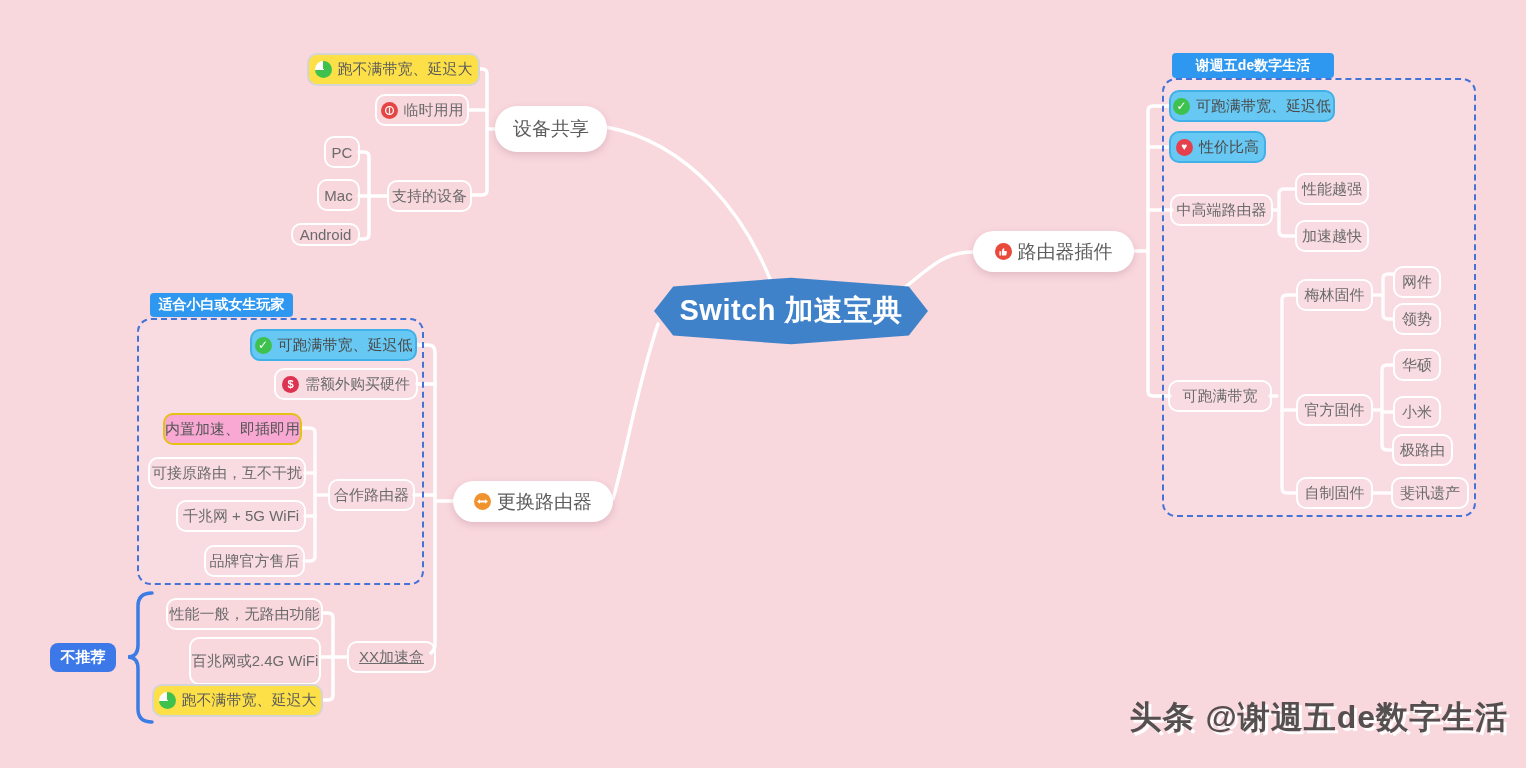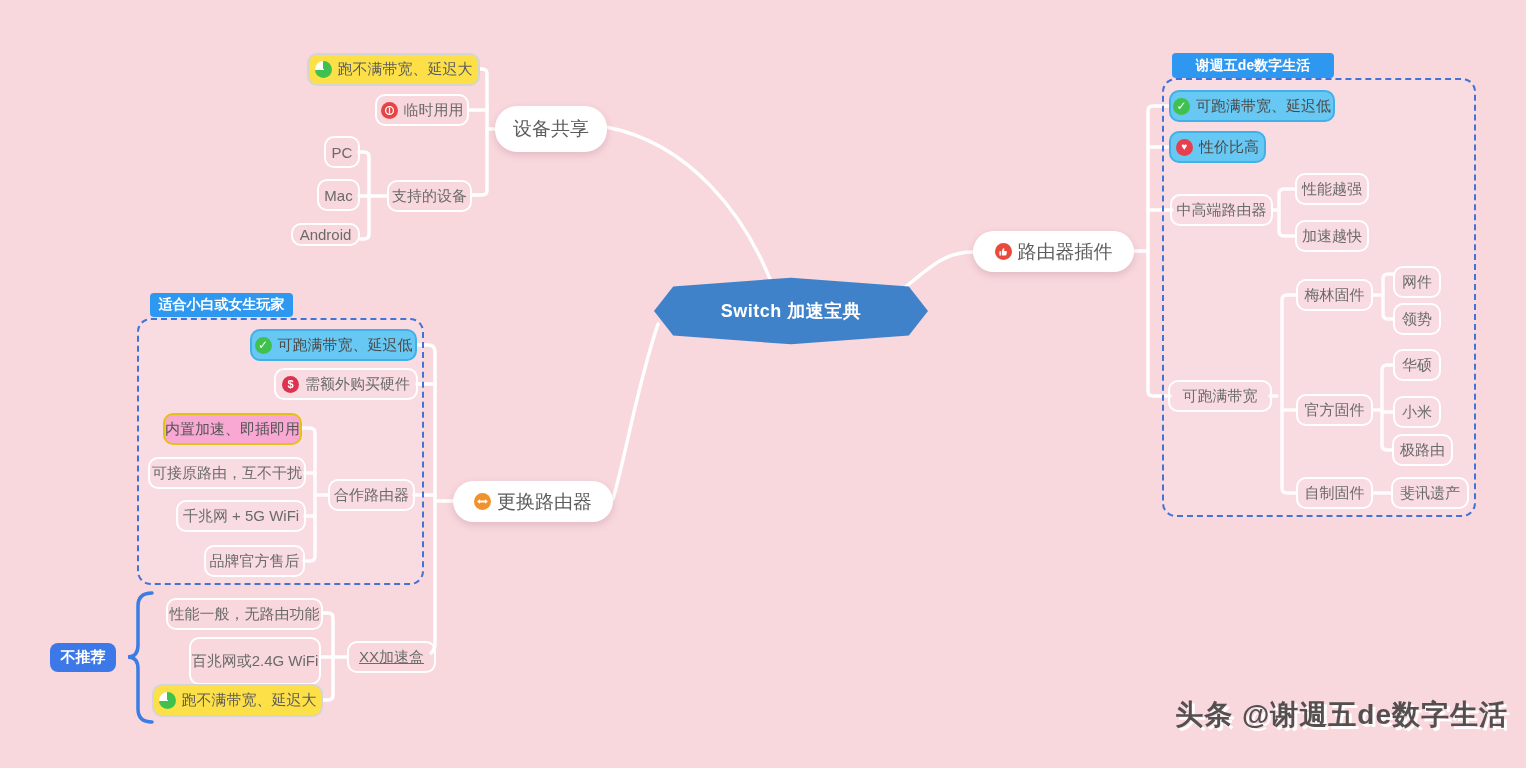--- a/index.html
+++ b/index.html
@@ -9,38 +9,38 @@
   .node{position:absolute;display:flex;align-items:center;justify-content:center;gap:6px;
         box-sizing:border-box;border:2px solid #fff;border-radius:10px;
         font-size:15px;color:#6b6b6b;white-space:nowrap;padding:0 6px;background:transparent;}
   .node.solidwhite{background:#fff;border:none;border-radius:22px;font-size:19px;color:#5d5d5d;
         box-shadow:0 3px 7px rgba(170,110,130,.28);}
   .node.cyan{background:#67c8f3;border-color:#3fb0e8;color:#4b4b4b;}
   .node.yellow{background:#f9a8d4;border-color:#e3c213;color:#555;}
   .node.gray{background:#fde047;border-color:#d6d5d5;color:#5c5c5c;}
   .node.underline .t{text-decoration:underline;}
   .center-node{position:absolute;display:flex;align-items:center;justify-content:center;
-        background:#3f82c9;color:#fff;font-weight:bold;font-size:18px;letter-spacing:.5px;
+        background:#3f82c9;color:#fff;font-weight:bold;font-size:29px;letter-spacing:.5px;
         clip-path:polygon(0 50%,7% 14%,50% 1%,93% 14%,100% 50%,93% 86%,50% 99%,7% 86%);}
   .groupbox{position:absolute;border:2px dashed #4473d6;border-radius:14px;
         background:rgba(255,241,247,.18);box-sizing:border-box;}
   .badge{position:absolute;display:flex;align-items:center;justify-content:center;
         background:#2e97ef;color:#fff;font-weight:bold;font-size:14px;border-radius:4px;
         white-space:nowrap;box-sizing:border-box;}
   .badge.nr{background:#3c78e8;border-radius:8px;font-size:15px;}
   .ic{width:17px;height:17px;min-width:17px;border-radius:50%;display:flex;align-items:center;
         justify-content:center;line-height:1;}
   .ic.pie{background:conic-gradient(from 270deg,#fff 0deg 90deg,#3ec24d 90deg 360deg);}
   .ic.red{background:#e64545;}
   .ic.green{background:#3ec24d;color:#fff;font-size:12px;font-weight:bold;}
   .ic.crimson{background:#dd3350;color:#fff;font-size:11px;font-weight:bold;}
   .ic.heart{background:#e6404d;color:#fff;font-size:10px;}
   .ic.thumb{background:#ea4a3c;}
   .ic.swap{background:#f0932e;}
-  .watermark{position:absolute;right:18px;top:696px;font-size:28px;font-weight:bold;
+  .watermark{position:absolute;right:18px;top:696px;font-size:32px;font-weight:bold;
         color:rgba(70,66,66,.92);text-shadow:3px 3px 0 rgba(255,255,255,.95);
         letter-spacing:1px;white-space:nowrap;}
 </style>
 </head>
 <body>
 
 <div class="canvas">
 
   <svg class="connectors" width="1526" height="768">
     <g stroke="#ffffff" stroke-width="3.5" fill="none" stroke-linecap="round" stroke-linejoin="round">

